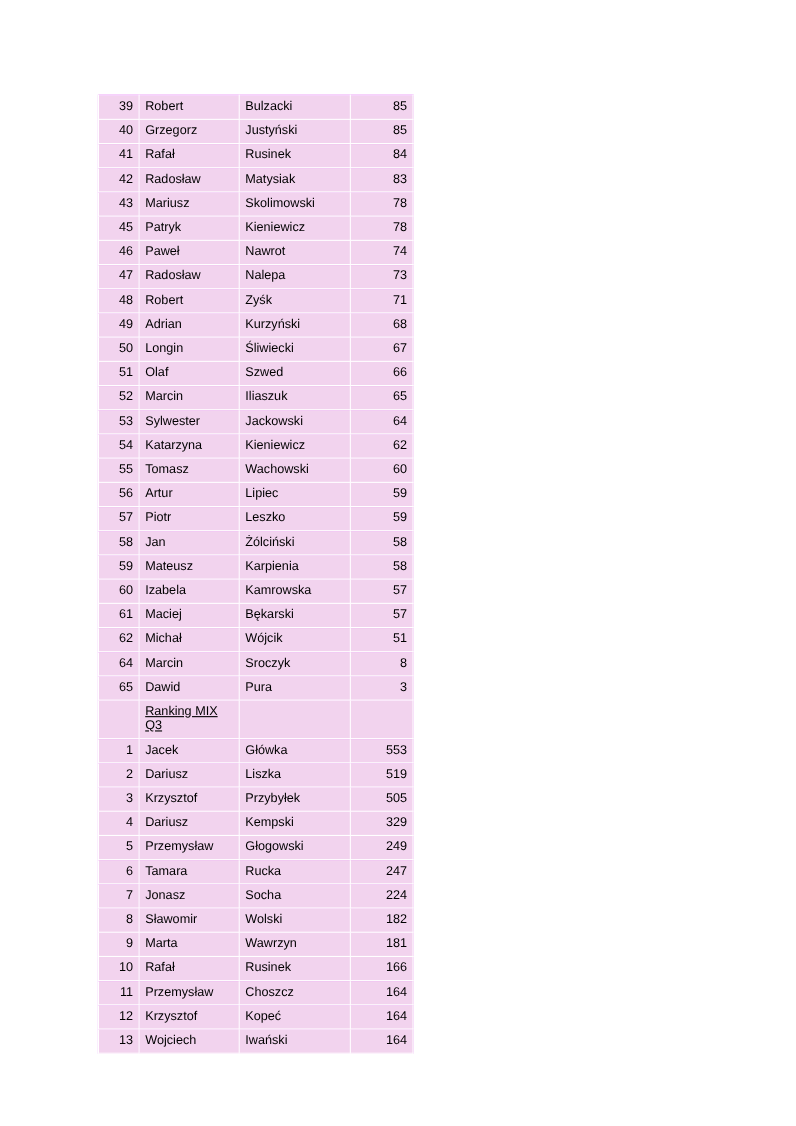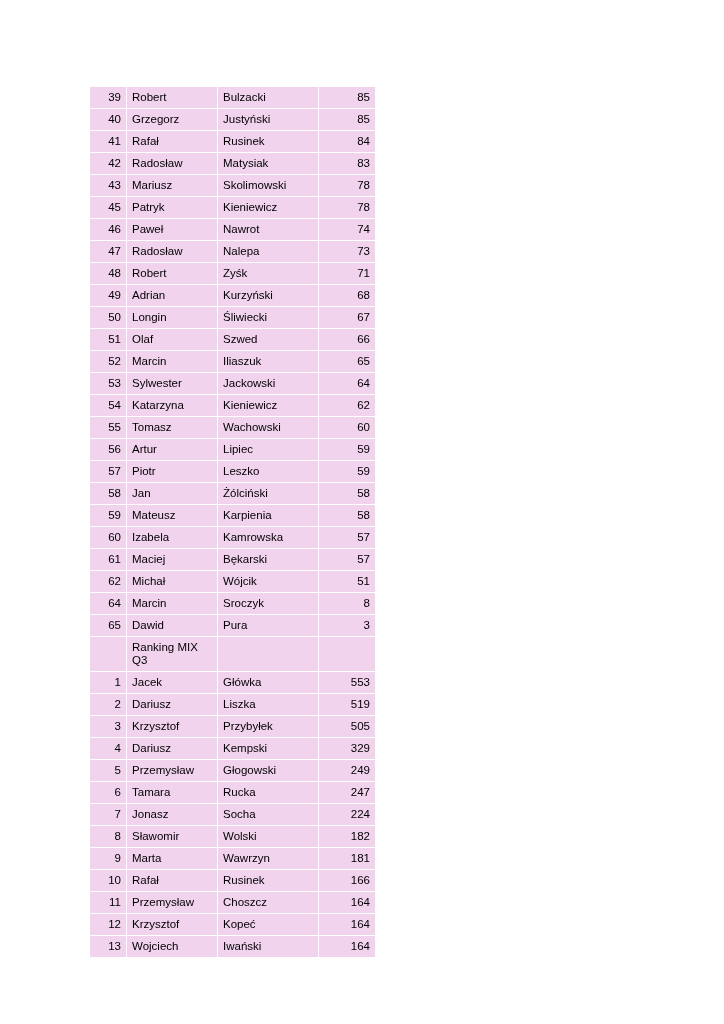--- a/index.html
+++ b/index.html
@@ -57,20 +57,21 @@
     text-align: left;
     margin-left: 24px;
   }
   td.c-score {
     width: 46px;
     text-align: right;
     padding-right: 6px;
   }
   tr.section td.c-first {
     white-space: normal;
+    text-decoration: underline;
   }
 </style>
 </head>
 <body>
 
 <div class="page">
   <div class="table-wrap">
     <table class="ranking">
       <tbody id="ranking-body">
           <tr>

